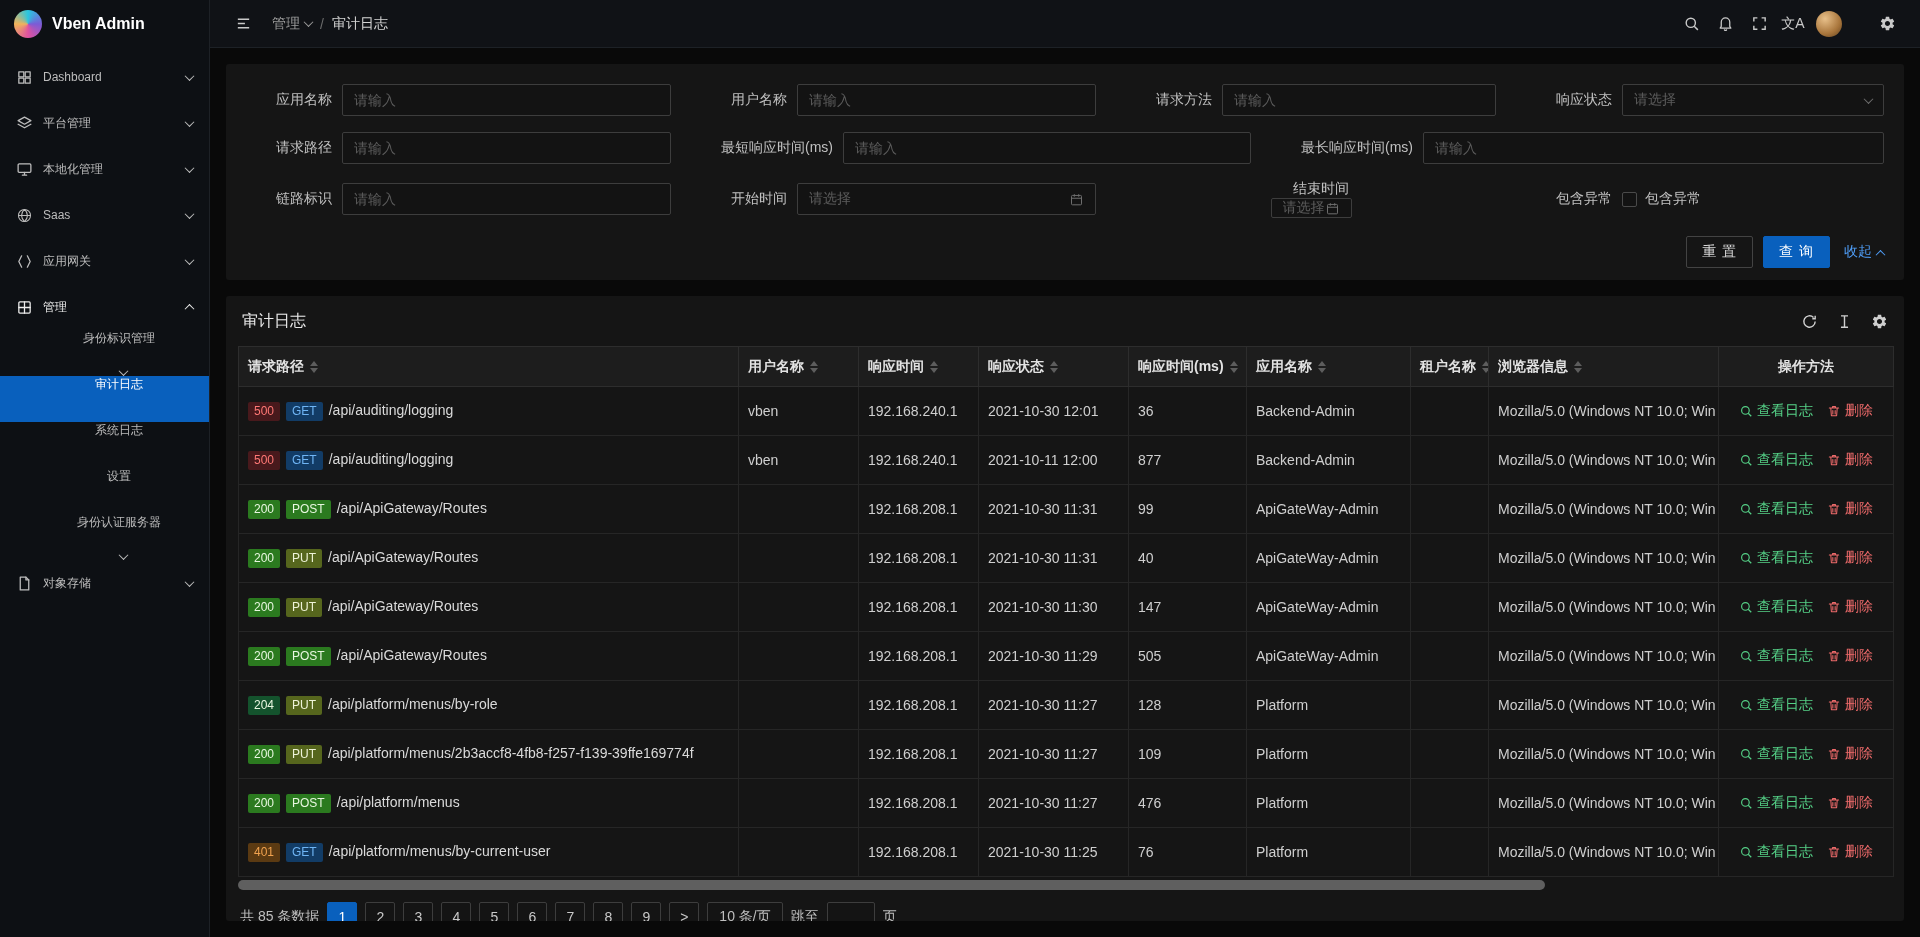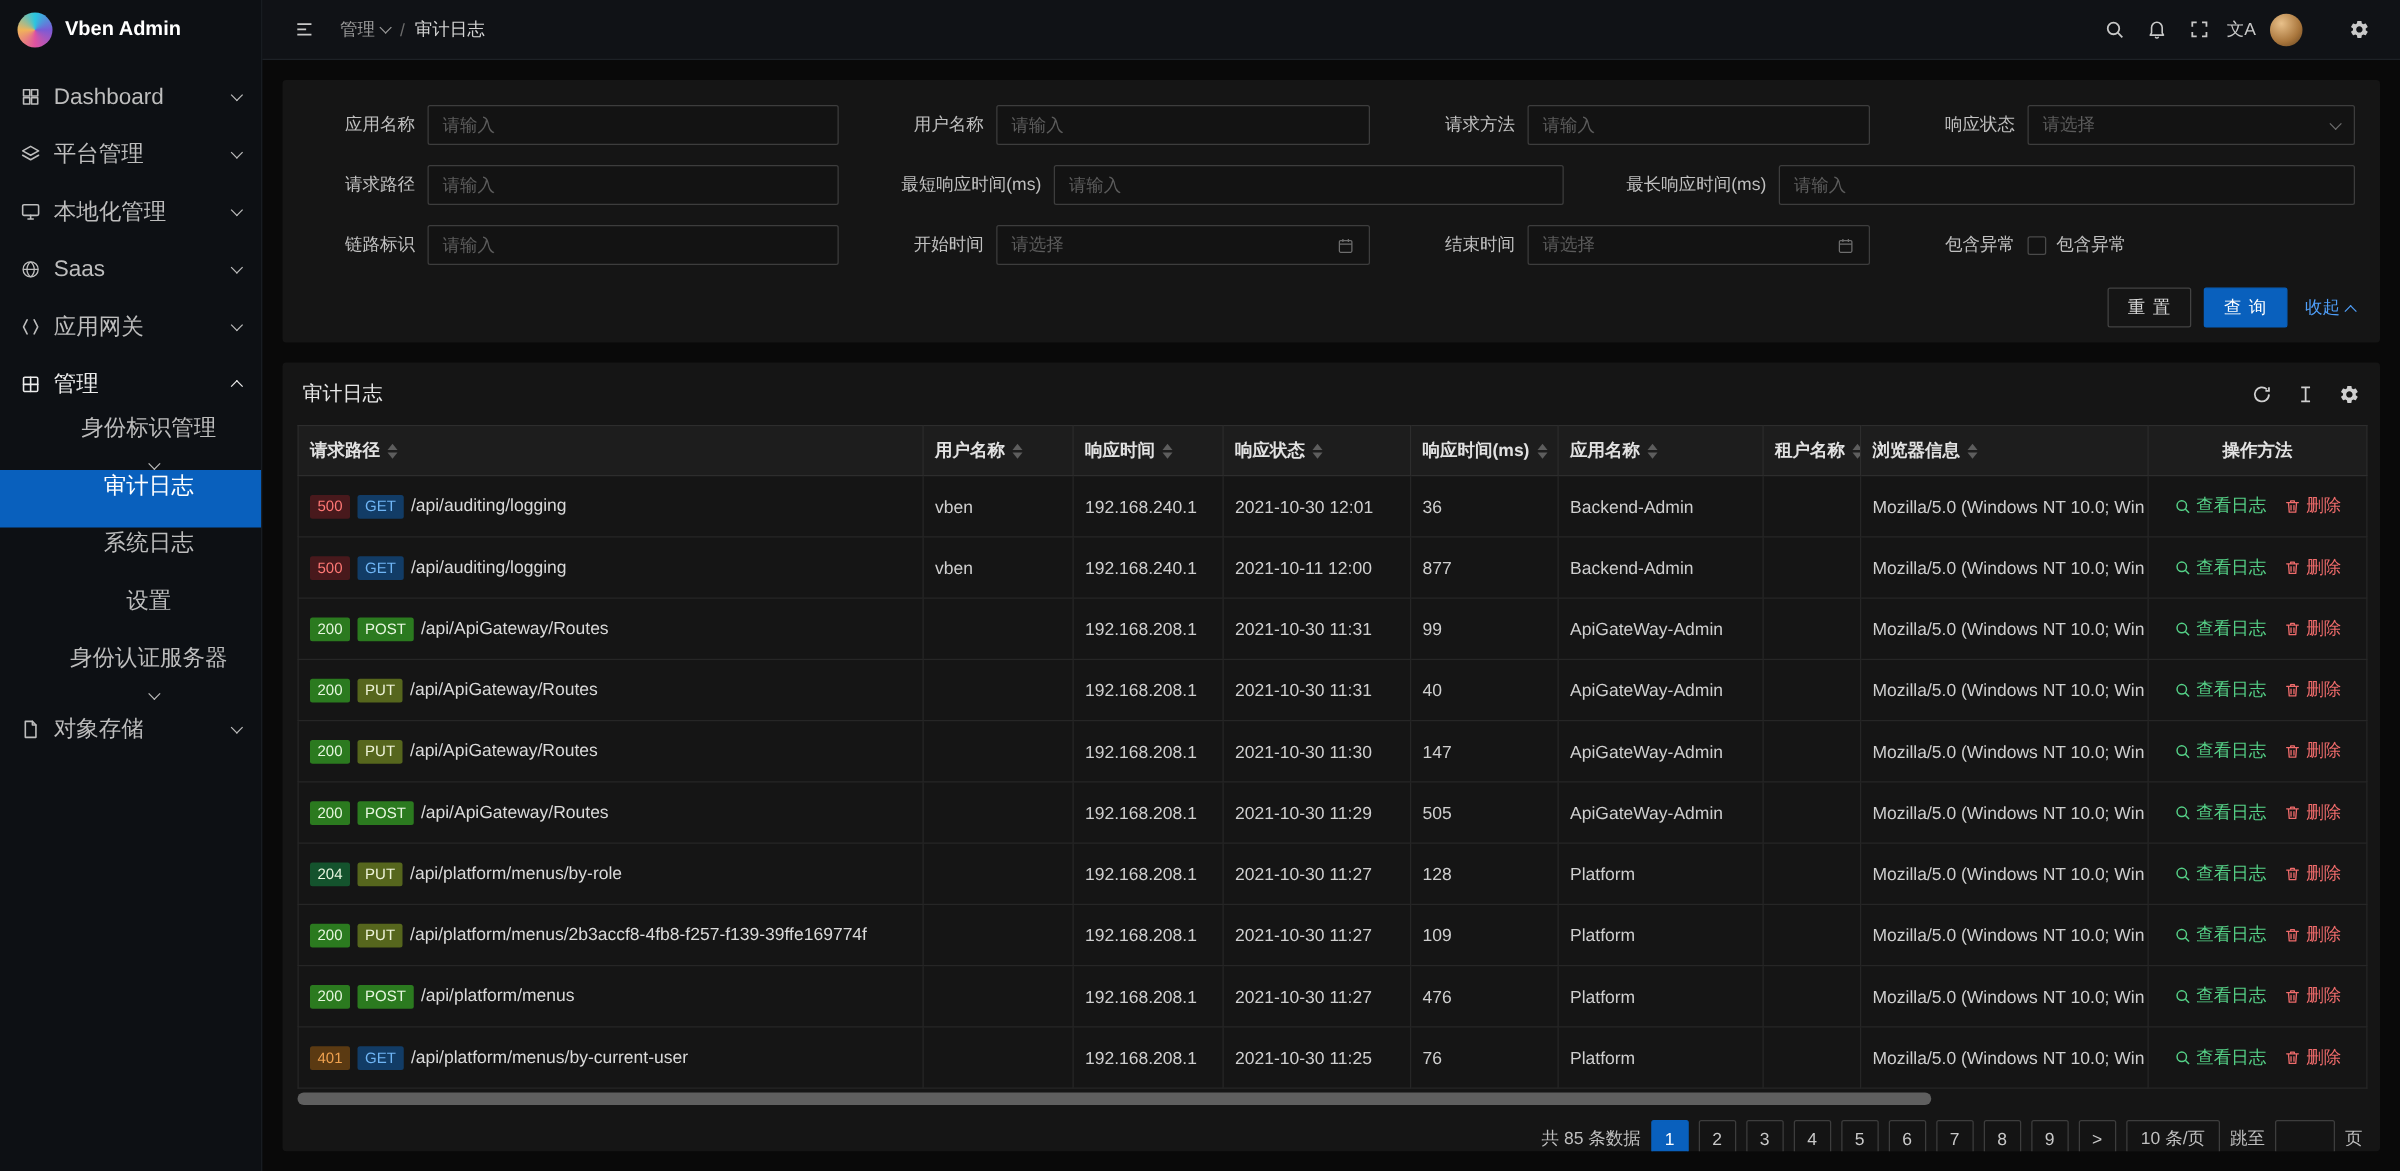--- a/index.html
+++ b/index.html
@@ -9,21 +9,21 @@
 
   
   .sidebar { width:210px; min-width:210px; height:100%; background:#0d1014;
     border-right:1px solid #1d2126; display:flex; flex-direction:column; }
   .logo { height:48px; display:flex; align-items:center; gap:10px; padding:0 14px; }
   .logo-mark { width:28px; height:28px; border-radius:50%; flex:none;
     background:conic-gradient(#29c6e0,#7b5bd6,#e052a0,#f0b35a,#29c6e0); }
   .logo-text { color:#ffffff; font-size:16px; font-weight:700; white-space:nowrap; }
   .menu { flex:1; overflow:hidden; padding-top:6px; }
   .mi { height:46px; display:flex; align-items:center; padding:0 16px; color:#bdbdbd;
-    font-size:18px; cursor:pointer; white-space:nowrap; }
+    font-size:12px; cursor:pointer; white-space:nowrap; }
   .mi .micon { width:17px; height:17px; margin-right:10px; flex:none; }
   .mi .mlabel { flex:1; overflow:hidden; text-overflow:ellipsis; }
   .mi .chev { margin-left:8px; }
   .mi.open { color:#ececec; }
   .mi.sub { padding-left:45px;flex-direction:column; }
   .mi.active { background:var(--accent); color:#ffffff; }
 
   .chev { width:7px; height:7px; border-right:1.5px solid currentColor;
     border-bottom:1.5px solid currentColor; display:inline-block; flex:none; }
   .chev-down { transform:rotate(45deg) translate(-1px,-1px); }
@@ -72,21 +72,21 @@
   .cbtext { color:#c0c0c0; font-size:14px; }
 
   .frow .field:nth-child(1) { width:455px; }
   .frow1 .field:nth-child(2) { width:425px; }
   .frow1 .field:nth-child(3) { width:400px; }
   .frow1 .field:nth-child(4) { flex:1; padding-right:0; }
   .frow2 .field:nth-child(2) { width:580px; }
   .frow2 .field:nth-child(2) .flabel, .frow2 .field:nth-child(3) .flabel { min-width:142px; }
   .frow2 .field:nth-child(3) { flex:1; padding-right:0; }
   .frow3 .field:nth-child(2) { width:425px; }
-  .frow3 .field:nth-child(3) { width:400px; }
+  .frow3 .field:nth-child(3) { width:400px;flex-direction:column; }
   .frow3 .field:nth-child(4) { flex:1; padding-right:0; }
 
   .fbtns { display:flex; justify-content:flex-end; align-items:center; gap:10px; padding-top:2px; }
   .btn { height:32px; padding:0 15px; border-radius:2px; font-size:14px; display:flex;
     align-items:center; cursor:pointer; letter-spacing:1px; }
   .btn-ghost { border:1px solid #434343; color:#d9d9d9; background:transparent; }
   .btn-primary { background:var(--accent); border:1px solid var(--accent); color:#fff; }
   .link-collapse { color:var(--link); display:flex; align-items:center; gap:5px;
     font-size:14px; cursor:pointer; margin-left:4px; }
   .link-collapse .chev { margin-top:3px; }
@@ -117,21 +117,21 @@
   .pathtext { color:#dadada; }
   .act { display:inline-flex; align-items:center; gap:4px; cursor:pointer; font-size:14px; }
   .act .aicon { width:14px; height:14px; display:inline-block; }
   .act-view { color:var(--view); margin-right:14px; }
   .act-del { color:var(--del); }
 
   .hscroll { height:10px; margin-top:3px; position:relative; flex:none; }
   .hscroll .thumb { position:absolute; left:0; top:0; height:10px; width:79%;
     background:#5f5f5f; border-radius:5px; cursor:pointer; }
 
-  .pager { display:flex; align-items:center; justify-content:flex-end; gap:8px;
+  .pager { display:flex; align-items:center; justify-content:flex-start; gap:8px;
     padding:12px 2px 6px; color:#bfbfbf; font-size:14px; margin-top:auto; flex:none; }
   .pg { min-width:30px; height:30px; padding:0 4px; border:1px solid #3d3d3d; background:#141414;
     border-radius:2px; display:flex; align-items:center; justify-content:center;
     color:#c9c9c9; cursor:pointer; }
   .pg.active { background:var(--accent); border-color:var(--accent); color:#fff; }
   .pg-size { height:30px; border:1px solid #3d3d3d; background:#141414; border-radius:2px;
     display:flex; align-items:center; padding:0 11px; cursor:pointer; }
   .pg-jump-input { width:48px; height:30px; background:#141414; border:1px solid #3d3d3d;
     border-radius:2px; color:#d9d9d9; padding:0 6px; outline:none; font-size:14px; }
   #pager-pages { display:flex; gap:8px; }

